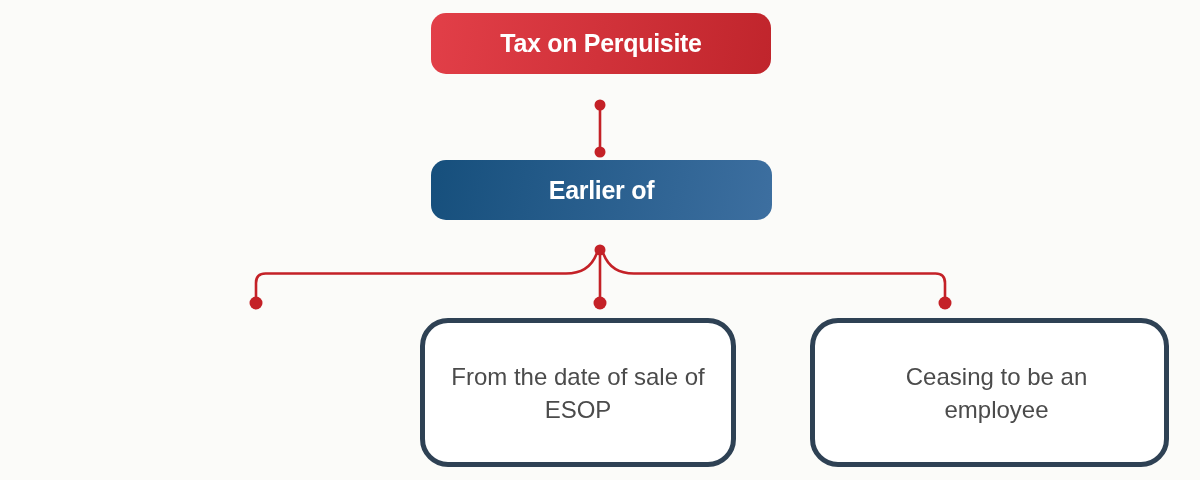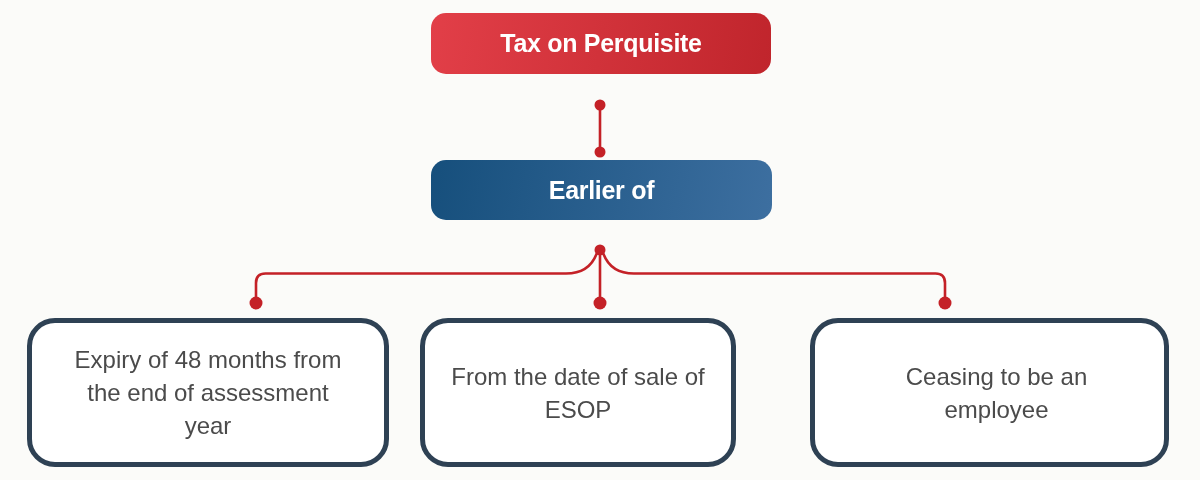--- a/index.html
+++ b/index.html
@@ -85,25 +85,20 @@
   </svg>
 
   <div class="header-node node-root">
     <span>Tax on Perquisite</span>
   </div>
 
   <div class="header-node node-decision">
     <span>Earlier of</span>
   </div>
 
-  <div class="leaf leaf-1">
-    <span>Expiry of 48 months from
-the end of assessment
-year</span>
-  </div>
 
   <div class="leaf leaf-2">
     <span>From the date of sale of
 ESOP</span>
   </div>
 
   <div class="leaf leaf-3">
     <span>Ceasing to be an
 employee</span>
   </div>

